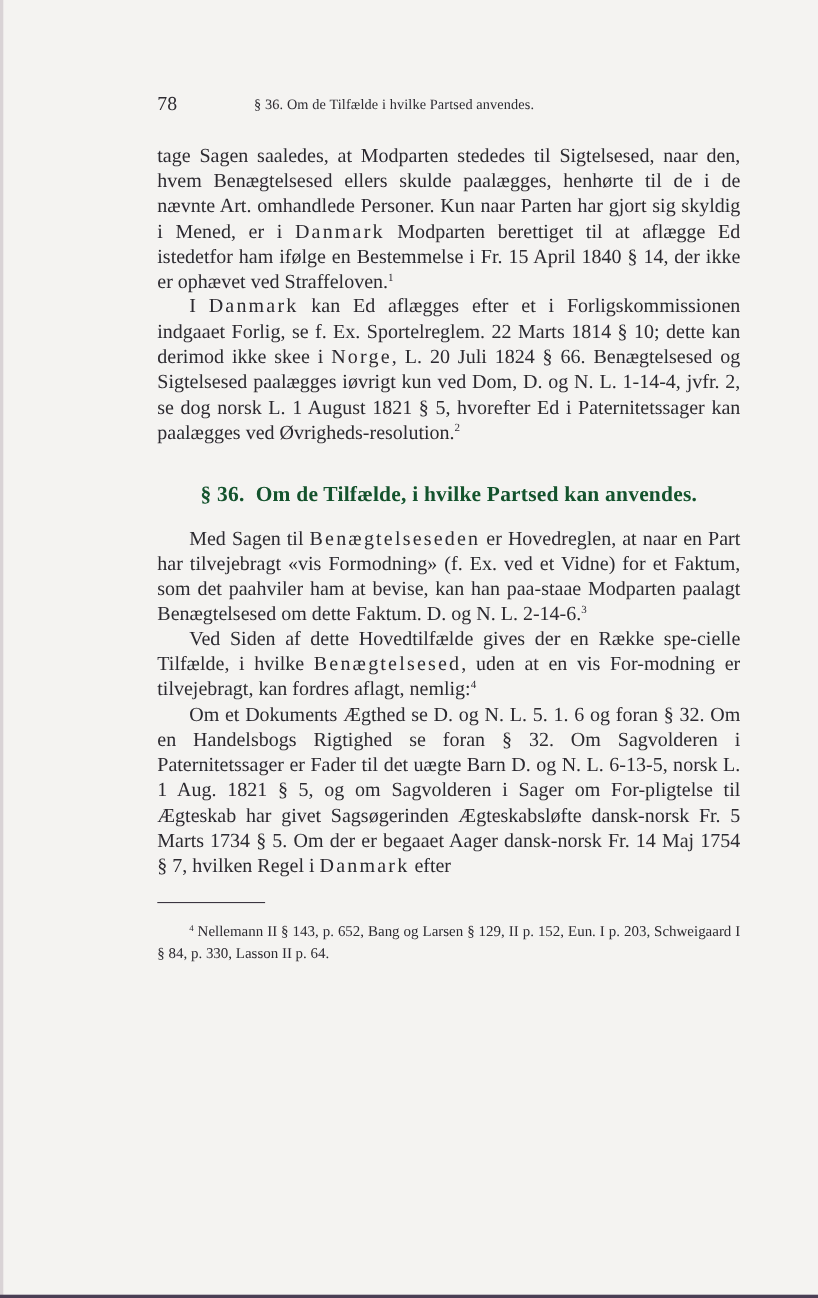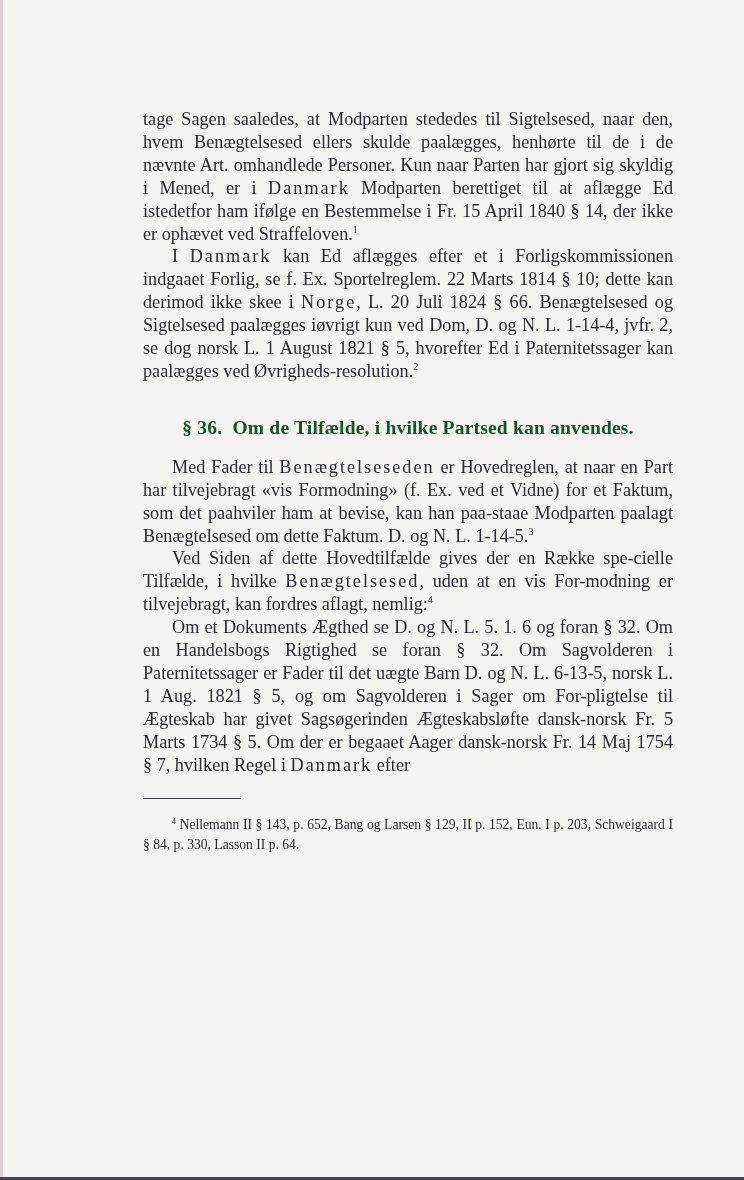--- a/index.html
+++ b/index.html
@@ -32,31 +32,35 @@
     .footnotes sup { font-size: 8px; vertical-align: 5px; }
   </style>
 </head>
 <body>
 
 <div class="left-edge"></div>
 <div class="bottom-edge"></div>
 
 <div class="page">
 
+  <div class="running-head">
+    <span class="page-number">78</span>
+    <span class="head-title">§ 36.  Om de Tilfælde i hvilke Partsed anvendes.</span>
+  </div>
 
   <div class="body-text">
     <p><span>tage Sagen saaledes, at Modparten stededes til Sigtelsesed, naar den, hvem Benægtelsesed ellers skulde paalægges, henhørte til de i de nævnte Art. omhandlede Personer.  Kun naar Parten har gjort sig skyldig i Mened, er i </span><span class="spaced">Danmark</span><span> Modparten berettiget til at aflægge Ed istedetfor ham ifølge en Bestemmelse i Fr. 15 April 1840 § 14, der ikke er ophævet ved Straffeloven.</span><sup>1</sup></p>
 
     <p class="indent"><span>I </span><span class="spaced">Danmark</span><span> kan Ed aflægges efter et i Forligskommissionen indgaaet Forlig, se f. Ex. Sportelreglem. 22 Marts 1814 § 10; dette kan derimod ikke skee i </span><span class="spaced">Norge</span><span>, L. 20 Juli 1824 § 66. Benægtelsesed og Sigtelsesed paalægges iøvrigt kun ved Dom, D. og N. L. 1-14-4, jvfr. 2, se dog norsk L. 1 August 1821 § 5, hvorefter Ed i Paternitetssager kan paalægges ved Øvrigheds-resolution.</span><sup>2</sup></p>
 
     <div class="section-heading">
       <span>§ 36.</span>&nbsp;&nbsp;<span class="rest">Om de Tilfælde, i hvilke Partsed kan anvendes.</span>
     </div>
 
-    <p class="indent"><span>Med Fader til </span><span class="spaced">Benægtelseseden</span><span> er Hovedreglen, at naar en Part har tilvejebragt «vis Formodning» (f. Ex. ved et Vidne) for et Faktum, som det paahviler ham at bevise, kan han paa-staae Modparten paalagt Benægtelsesed om dette Faktum.  D. og N. L. 1-14-5.</span><sup>3</sup></p>
+    <p class="indent"><span>Med Sagen til </span><span class="spaced">Benægtelseseden</span><span> er Hovedreglen, at naar en Part har tilvejebragt «vis Formodning» (f. Ex. ved et Vidne) for et Faktum, som det paahviler ham at bevise, kan han paa-staae Modparten paalagt Benægtelsesed om dette Faktum.  D. og N. L. 2-14-6.</span><sup>3</sup></p>
 
     <p class="indent"><span>Ved Siden af dette Hovedtilfælde gives der en Række spe-cielle Tilfælde, i hvilke </span><span class="spaced">Benægtelsesed</span><span>, uden at en vis For-modning er tilvejebragt, kan fordres aflagt, nemlig:</span><sup>4</sup></p>
 
     <p class="indent"><span>Om et Dokuments Ægthed se D. og N. L. 5. 1. 6 og foran § 32. Om en Handelsbogs Rigtighed se foran § 32.  Om Sagvolderen i Paternitetssager er Fader til det uægte Barn D. og N. L. 6-13-5, norsk L. 1 Aug. 1821 § 5, og om Sagvolderen i Sager om For-pligtelse til Ægteskab har givet Sagsøgerinden Ægteskabsløfte dansk-norsk Fr. 5 Marts 1734 § 5.  Om der er begaaet Aager dansk-norsk Fr. 14 Maj 1754 § 7, hvilken Regel i </span><span class="spaced">Danmark</span><span> efter</span></p>
   </div>
 
   <div class="rule"></div>
 
   <div class="footnotes">
     <p><sup>4</sup> <span>Nellemann II § 143, p. 652,  Bang og Larsen § 129,  II p. 152,  Eun. I p. 203, Schweigaard I § 84, p. 330,  Lasson II p. 64.</span></p>

